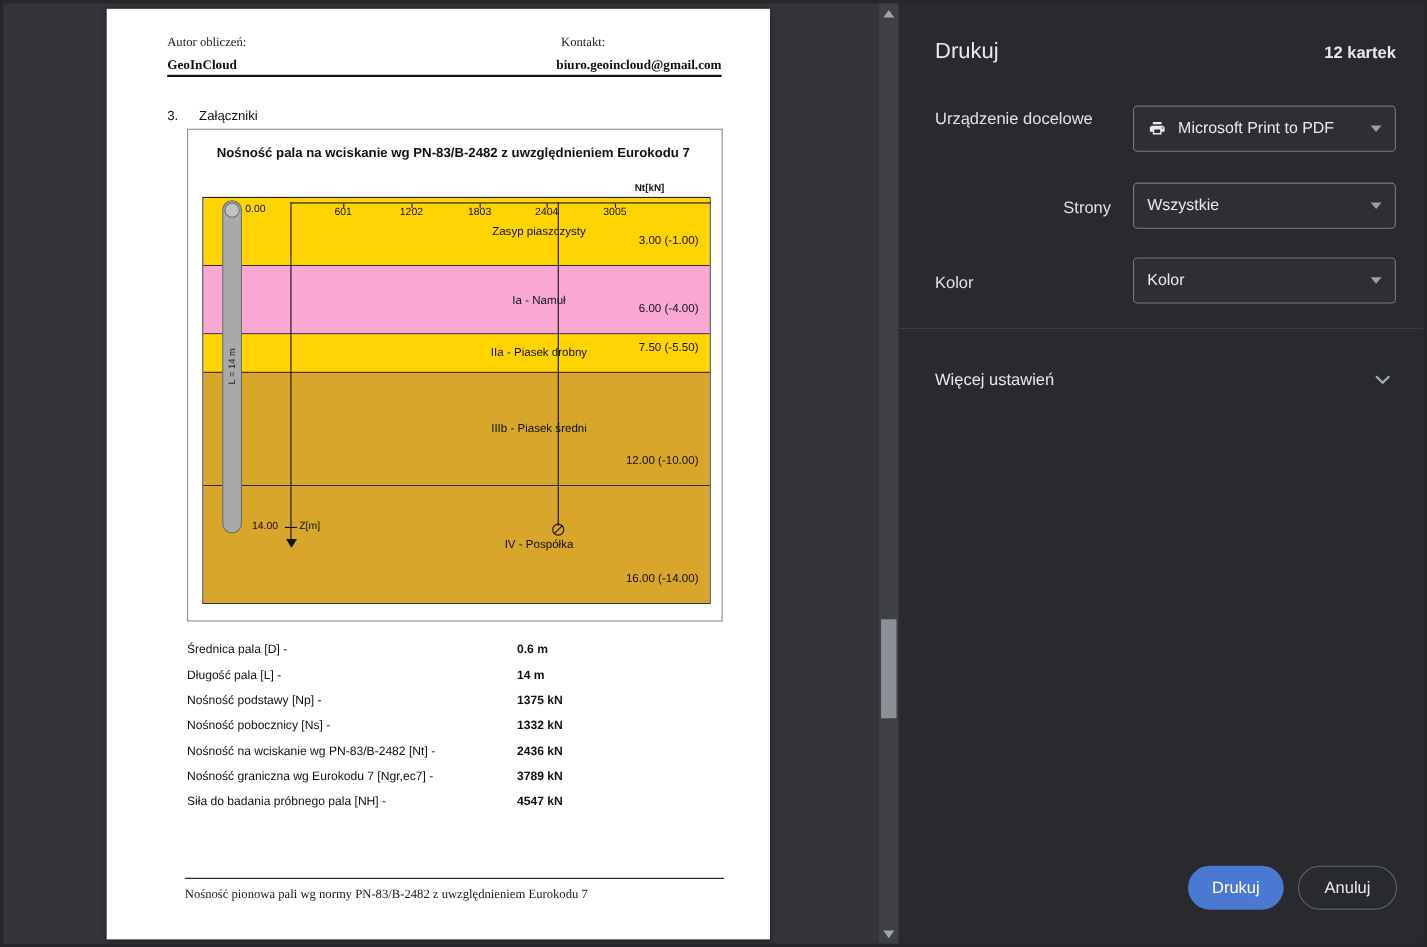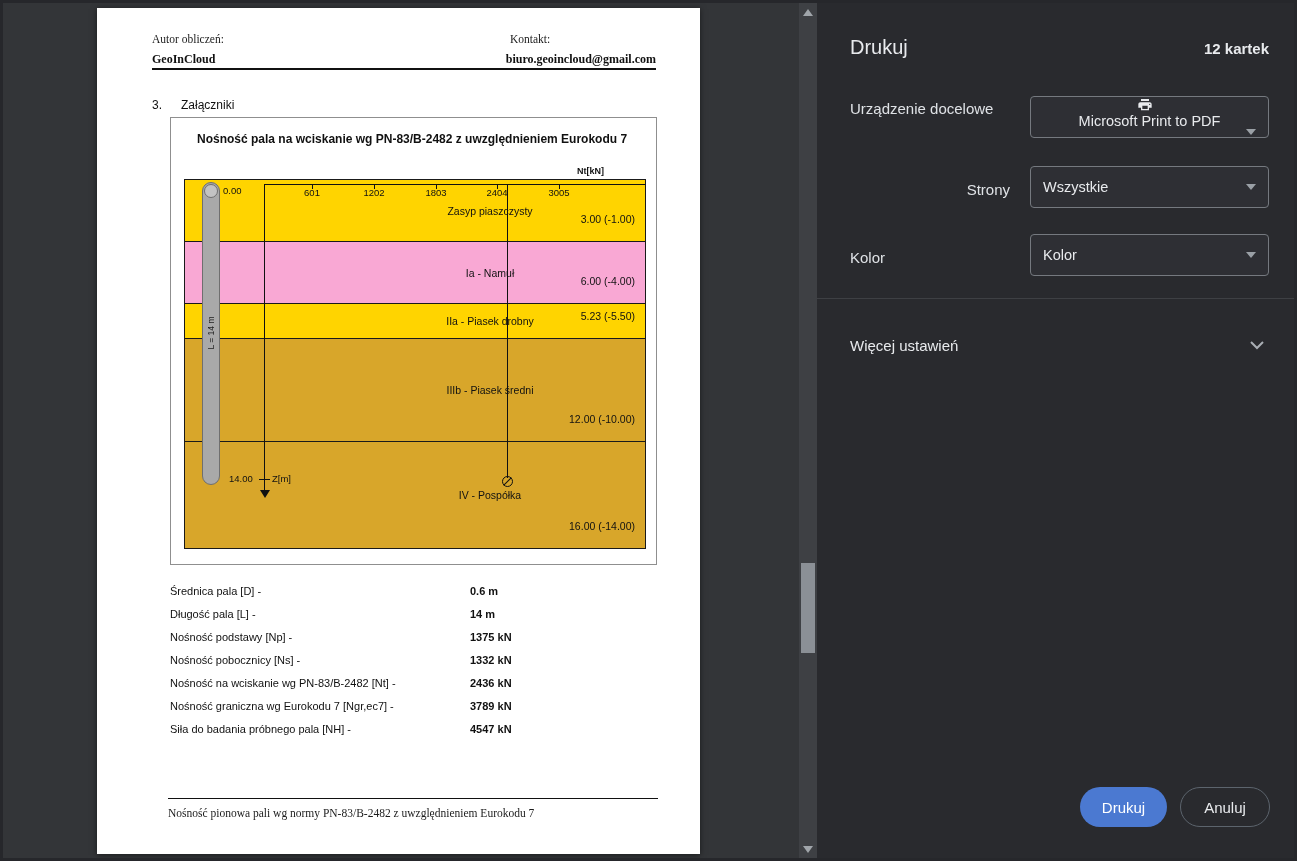--- a/index.html
+++ b/index.html
@@ -70,21 +70,21 @@
 
   
   .panel { position:absolute; left:817px; top:0; width:480px; height:861px; background:#292a2e; }
   .panel-title { position:absolute; left:33px; top:36px; font-size:20px; color:#e8eaed; }
   .sheet-count { position:absolute; right:28px; top:40px; font-size:15px; font-weight:bold; color:#e8eaed; }
   .field-label { position:absolute; left:33px; width:160px; font-size:15px; color:#dfe2e6; line-height:25px; }
   .lbl-destination { top:96px; }
   .lbl-pages { top:177px;text-align:right; }
   .lbl-color { top:245px; }
   .dropdown { position:absolute; left:213px; width:239px; height:42px; background:#2e2f34; border:1px solid #75797f; border-radius:4px; display:flex; align-items:center; padding:0 12px; color:#e8eaed; font-size:14.5px; cursor:pointer; }
-  .dd-destination { top:96px;flex-direction:column; }
+  .dd-destination { top:96px; }
   .dd-pages { top:166px; }
   .dd-color { top:234px; }
   .dd-text { white-space:nowrap; overflow:hidden; text-overflow:ellipsis; }
   .printer-icon { margin-right:10px; flex:0 0 auto; display:flex; }
   .caret { margin-left:auto; width:0; height:0; border-left:5px solid transparent; border-right:5px solid transparent; border-top:6px solid #9aa0a6; }
   .divider { position:absolute; left:0; top:298px; width:100%; height:1px; background:#3e4044; }
   .more-settings { position:absolute; left:33px; right:33px; top:326px; height:38px; display:flex; align-items:center; justify-content:space-between; color:#e8eaed; font-size:15px; cursor:pointer; }
   .actions { position:absolute; right:27px; bottom:34px; display:flex; gap:13px; }
   .btn { height:40px; border-radius:20px; font-size:15px; font-family:"Liberation Sans",sans-serif; cursor:pointer; }
   .btn-print { width:87px; background:#4b79d1; color:#ffffff; border:none; }
@@ -114,21 +114,21 @@
           <div class="layer layer-1">
             <span class="layer-name">Zasyp piaszczysty</span>
             <span class="layer-depth">3.00 (-1.00)</span>
           </div>
           <div class="layer layer-2">
             <span class="layer-name">Ia - Namuł</span>
             <span class="layer-depth">6.00 (-4.00)</span>
           </div>
           <div class="layer layer-3">
             <span class="layer-name">IIa - Piasek drobny</span>
-            <span class="layer-depth">5.23 (-5.50)</span>
+            <span class="layer-depth">7.50 (-5.50)</span>
           </div>
           <div class="layer layer-4">
             <span class="layer-name">IIIb - Piasek średni</span>
             <span class="layer-depth">12.00 (-10.00)</span>
           </div>
           <div class="layer layer-5">
             <span class="layer-name">IV - Pospółka</span>
             <span class="layer-depth">16.00 (-14.00)</span>
           </div>
 

